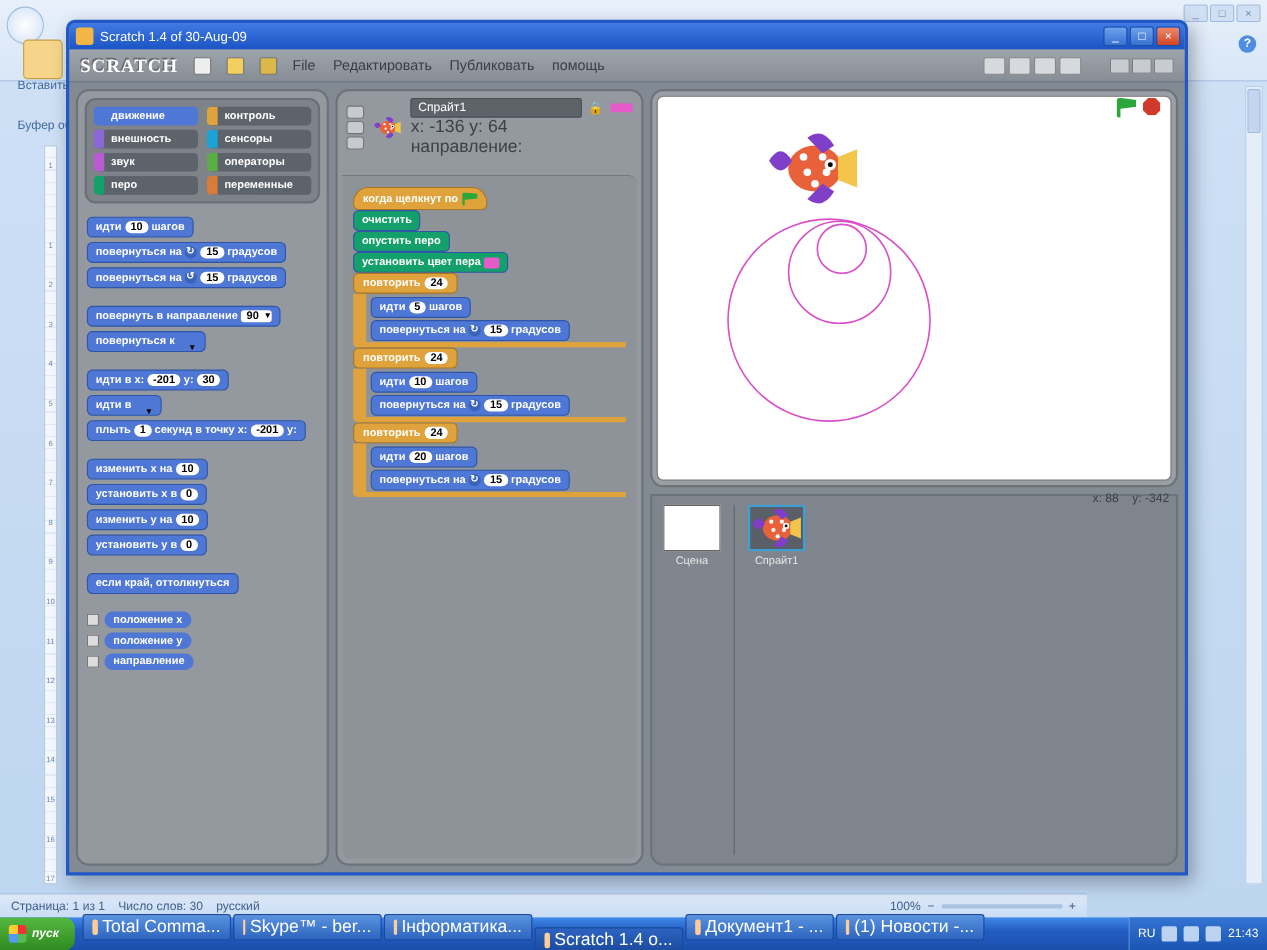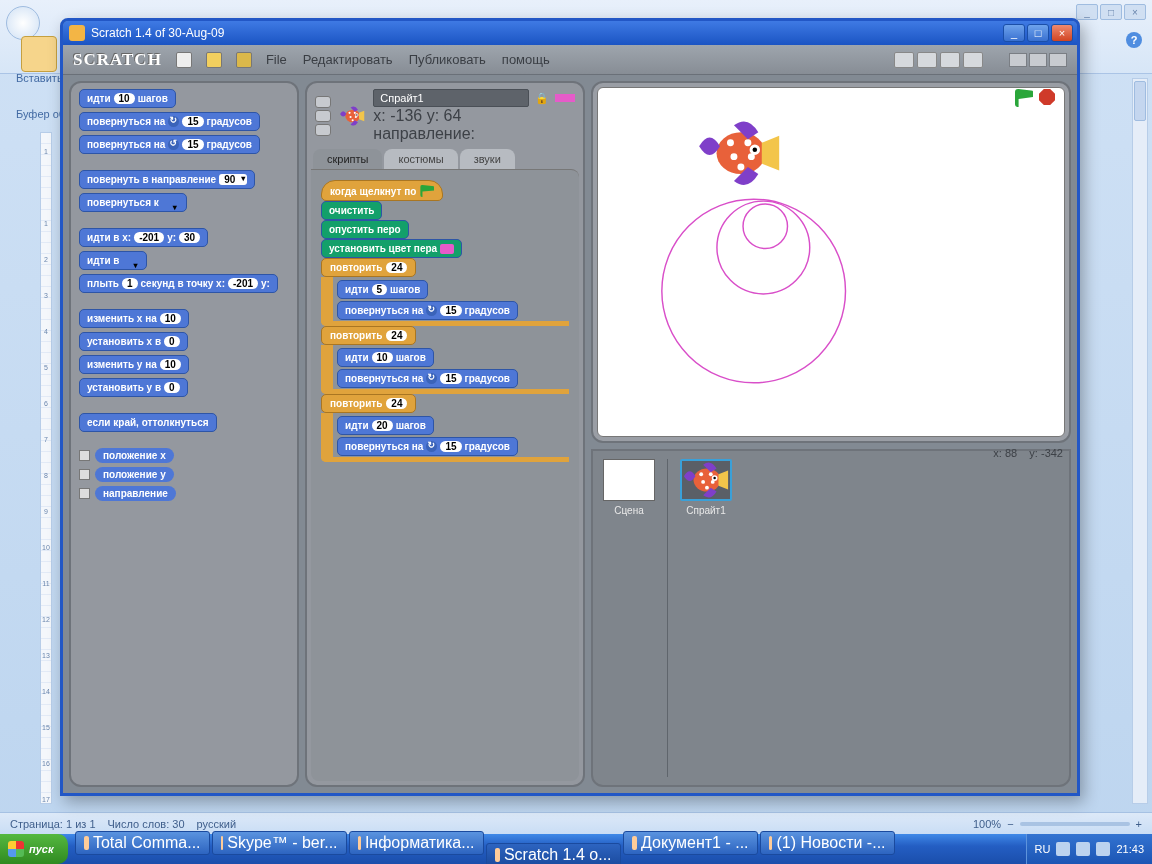--- a/index.html
+++ b/index.html
@@ -46,21 +46,21 @@
   .word-group .icon{width:36px;height:36px;background:#f6d58b;border:1px solid #c5a040;border-radius:4px;}
   .word-group .lbl{font-size:11px;color:#426aa3;}
   .word-ruler{
     position:absolute;left:40px;top:132px;width:12px;height:672px;
     background:repeating-linear-gradient(#f4f7fb 0 10px,#e2eaf6 10px 11px);
     border:1px solid #b7cde8;
     font-size:7px;color:#6a86ad;
   }
   .word-ruler div{height:36px;display:flex;align-items:center;justify-content:center;}
   .word-status{
-    position:absolute;left:0;bottom:30px;width:1152px;height:22px;
+    position:absolute;left:0;bottom:30px;width:988px;height:22px;
     background:linear-gradient(#dde9f8,#c9ddf5);
     border-top:1px solid #a6c1e3;
     display:flex;align-items:center;gap:12px;padding:0 10px;
     color:#3f5e8b;
   }
   .word-status .zoom{margin-left:auto;display:flex;align-items:center;gap:6px;}
   .word-status .track{width:110px;height:4px;background:#a9c3e3;border-radius:2px;}
   
   .taskbar{
     position:absolute;left:0;bottom:0;width:1152px;height:30px;
@@ -176,21 +176,21 @@
 
   
   .sprite-head{display:flex;align-items:center;gap:8px;padding:6px 8px;}
   .rot-btns{display:flex;flex-direction:column;gap:2px;}
   .rot-btns div{width:16px;height:12px;background:#c7cacf;border:1px solid #777;border-radius:3px;cursor:pointer;}
   .sprname{background:#5e636a;border:1px solid #4a4f56;color:#fff;padding:2px 6px;font-size:11px;border-radius:2px;}
   .sprinfo{color:#3d4147;font-size:16px;}
   .tabs{display:flex;gap:2px;padding:0 6px;}
   .tab{padding:4px 14px;background:#b7bbc1;border-radius:8px 8px 0 0;font-size:11px;color:#444;cursor:pointer;}
   .tab.active{background:#8e9399;color:#222;}
-  .script-area{flex:1;background:#8e9399;margin:0 4px 4px;border-radius:0 8px 8px 8px;
+  .script-area{flex:1;background:#8e9399;margin:10px 4px 4px;border-radius:0 8px 8px 8px;
     border-top:1px solid #777;padding:10px;overflow:hidden;}
   .stack{display:flex;flex-direction:column;align-items:flex-start;margin-bottom:4px;}
   .cblock{background:var(--control-orange);border:1px solid #a97622;color:#fff;
     border-radius:5px;padding:3px 8px;font-size:10px;font-weight:bold;display:inline-flex;
     align-items:center;gap:4px;width:fit-content;}
   .cblock.hat{border-radius:14px 14px 5px 5px;padding-top:4px;}
   .cwrap{border-left:12px solid var(--control-orange);border-bottom:5px solid var(--control-orange);
     border-bottom-left-radius:5px;padding:2px 0 0 4px;margin-left:0;}
   .cwrap .blk{margin:1px 0;}
 
@@ -330,20 +330,30 @@
     <div class="viewrow">
       <div class="vb"></div>
       <div class="vb"></div>
       <div class="vb"></div>
     </div>
   </div>
 
   <div class="sc-body">
 
     <div class="panel left">
+      <div class="cats" id="cats">
+          <div class="cat sel" style="border-left-color: rgb(78, 119, 214); background: rgb(78, 119, 214);">движение</div>
+          <div class="cat" style="border-left-color: rgb(224, 163, 60);">контроль</div>
+          <div class="cat" style="border-left-color: rgb(138, 102, 214);">внешность</div>
+          <div class="cat" style="border-left-color: rgb(27, 162, 214);">сенсоры</div>
+          <div class="cat" style="border-left-color: rgb(187, 90, 211);">звук</div>
+          <div class="cat" style="border-left-color: rgb(91, 174, 69);">операторы</div>
+          <div class="cat" style="border-left-color: rgb(19, 160, 106);">перо</div>
+          <div class="cat" style="border-left-color: rgb(219, 123, 58);">переменные</div>
+        </div>
       <div class="blocks">
         <div class="blk">
           <span>идти</span>
             <span class="slot">10</span>
             <span>шагов</span>
         </div>
         <div class="blk">
           <span>повернуться на</span>
             <span class="arrow"></span>
             <span class="slot">15</span>
@@ -431,25 +441,20 @@
           <div style="display:flex;align-items:center;gap:6px;">
             <input class="sprname" value="Спрайт1" style="">
             <span style="color:#b89030;">🔒</span>
             <span style="width:20px;height:8px;background:#e65bc9;display:inline-block;"></span>
           </div>
           <div class="sprinfo">
             <span>x: -136 y: 64</span>&nbsp;&nbsp;
             <span>направление:</span>
           </div>
         </div>
-      </div>
-      <div class="tabs">
-        <div class="tab active">скрипты</div>
-        <div class="tab">костюмы</div>
-        <div class="tab">звуки</div>
       </div>
       <div class="script-area">
         <div class="stack">
           <div class="cblock hat">
             <span>когда щелкнут по</span>
               <span class="greenflag"></span>
           </div>
           <div class="blk pen">очистить</div>
           <div class="blk pen">опустить перо</div>
           <div class="blk pen">

